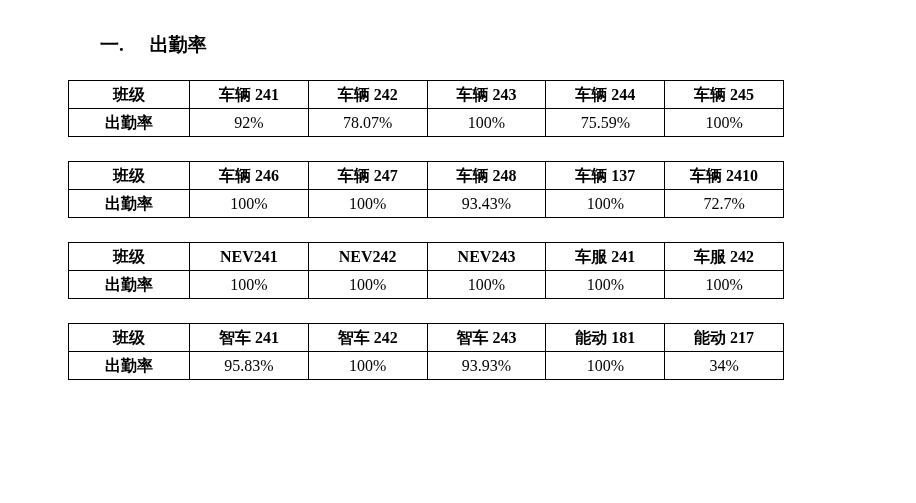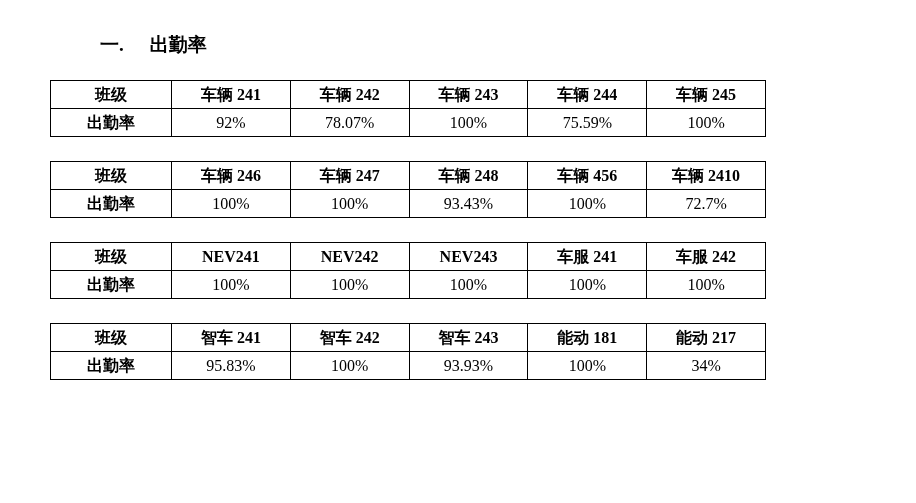--- a/index.html
+++ b/index.html
@@ -39,21 +39,21 @@
   }
   .section-heading .sec-num {
     margin-right: 26px;
   }
   .tables-wrap {
     margin: 22px 0 0 0;
     padding: 0;
   }
   table.attendance {
     border-collapse: collapse;
-    margin: 0 0 24px 50px;
+    margin: 0 0 24px 68px;
     table-layout: fixed;
     width: 716px;
   }
   table.attendance td {
     border: 1px solid #000000;
     height: 27px;
     text-align: center;
     vertical-align: middle;
     font-size: 16px;
     padding: 0 2px;
@@ -104,21 +104,21 @@
       </tbody>
     </table>
 
     <table class="attendance">
       <tbody>
         <tr>
           <td class="label-cell">班级</td>
           <td class="head-cell">车辆 246</td>
           <td class="head-cell">车辆 247</td>
           <td class="head-cell">车辆 248</td>
-          <td class="head-cell">车辆 456</td>
+          <td class="head-cell">车辆 137</td>
           <td class="head-cell">车辆 2410</td>
         </tr>
         <tr>
           <td class="label-cell">出勤率</td>
           <td class="value-cell">100%</td>
           <td class="value-cell">100%</td>
           <td class="value-cell">93.43%</td>
           <td class="value-cell">100%</td>
           <td class="value-cell">72.7%</td>
         </tr>

